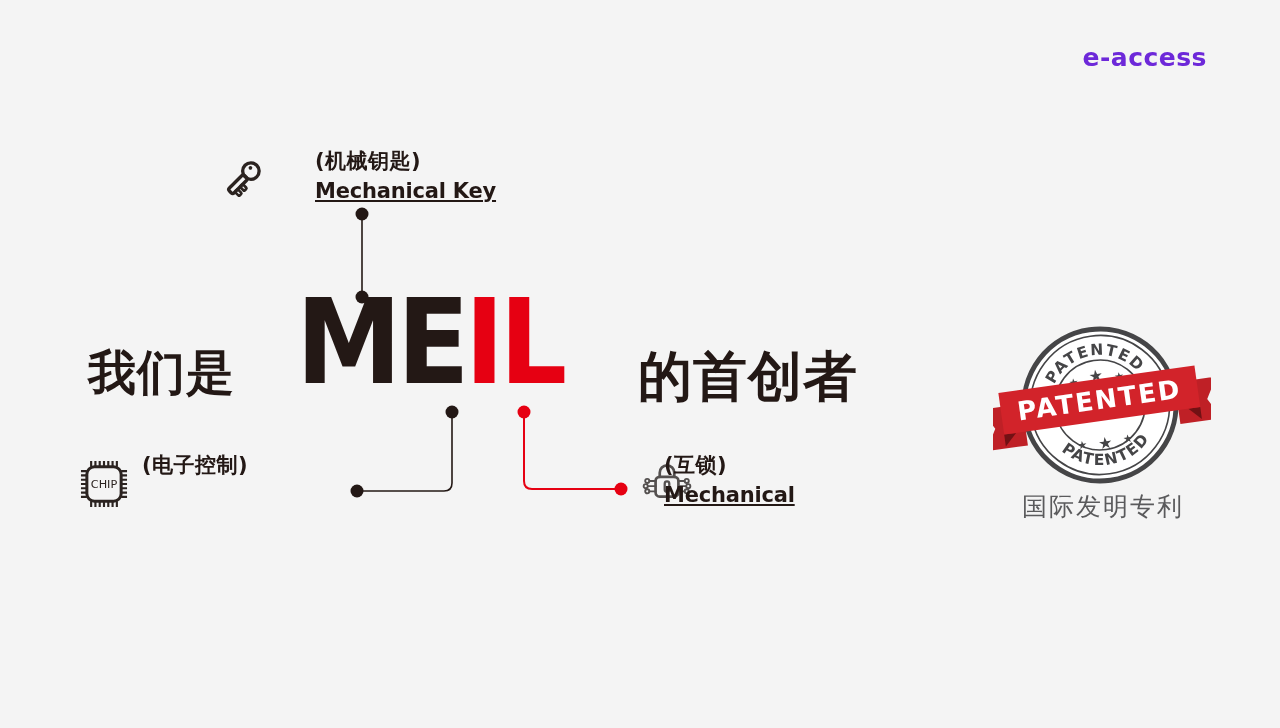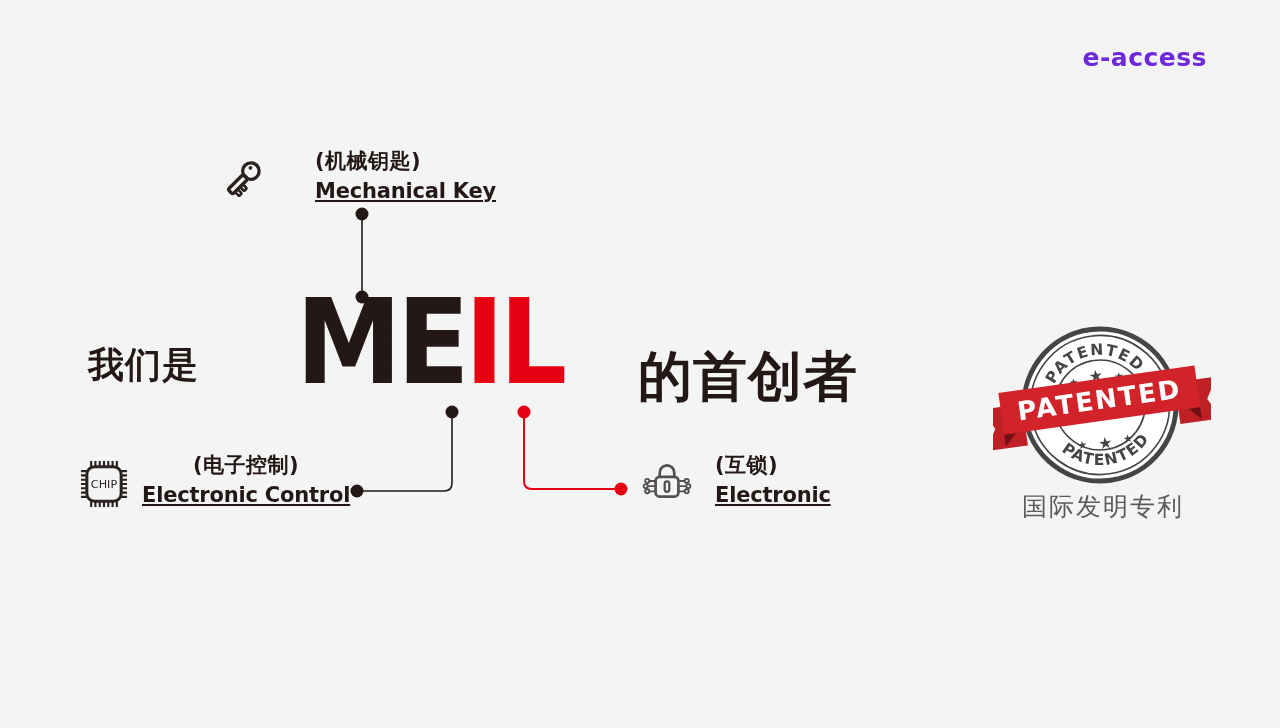--- a/index.html
+++ b/index.html
@@ -13,35 +13,35 @@
 
   
   #connector-layer{position:absolute;left:0;top:0;width:1280px;height:728px;pointer-events:none;}
 
   
   .logo{right:73px;top:40px;text-align:right;line-height:1;}
   .logo .brand{font-size:55px;font-weight:700;color:#58585a;letter-spacing:1px;}
   .logo .sub{font-size:25px;font-weight:700;color:#6d28d9;letter-spacing:.5px;margin-top:5px;}
 
   
-  .title-prefix{left:88px;top:341px;font-size:36px;font-weight:700;letter-spacing:1px;}
+  .title-prefix{left:88px;top:341px;font-size:48px;font-weight:700;letter-spacing:1px;}
   .title-suffix{left:638px;top:341px;font-size:54px;font-weight:700;letter-spacing:1px;text-align:center;}
   .title-acronym{
     left:296px;top:283px;font-size:118px;font-weight:800;line-height:1;
     letter-spacing:-0.045em;transform:scaleX(.9);transform-origin:left top;white-space:nowrap;
   }
   .title-acronym .red{color:#e60012;}
 
   
   .ann-text{line-height:30px;font-weight:700;white-space:nowrap;}
   .ann-text .zh{font-size:21px;letter-spacing:.5px;}
   .ann-text .en{font-size:21px;letter-spacing:-.2px;text-decoration:underline;}
   .ann-mech-text{left:283px;top:146px;margin-left:32px;}
   .ann-elec-text{left:142px;top:450px;text-align:center;}
-  .ann-lock-text{left:715px;top:450px;}
+  .ann-lock-text{left:664px;top:450px;}
 
   .icon-key{left:218px;top:152px;width:52px;height:52px;}
   .icon-chip{left:74px;top:454px;width:60px;height:60px;}
   .icon-lock{left:640px;top:455px;width:54px;height:54px;}
 
   
   .stamp-wrap{left:993px;top:313px;width:218px;height:198px;}
   .stamp-caption{left:973px;top:490px;width:260px;text-align:center;
     font-size:25px;color:#5a5a5c;letter-spacing:2px;}
 </style>
@@ -93,40 +93,39 @@
     <rect x="12" y="12" width="32" height="32" rx="7"></rect>
     <path stroke-width="2" d="M16 6.5V12 M20 6.5V12 M24 6.5V12 M28 6.5V12 M32 6.5V12 M36 6.5V12 M40 6.5V12
              M16 44V49.5 M20 44V49.5 M24 44V49.5 M28 44V49.5 M32 44V49.5 M36 44V49.5 M40 44V49.5
              M6.5 16H12 M6.5 20H12 M6.5 24H12 M6.5 28H12 M6.5 32H12 M6.5 36H12 M6.5 40H12
              M44 16H49.5 M44 20H49.5 M44 24H49.5 M44 28H49.5 M44 32H49.5 M44 36H49.5 M44 40H49.5"></path>
   </g>
   <text x="28" y="31.5" text-anchor="middle" font-size="10.5" font-weight="400" fill="#2b2320">CHIP</text>
 </svg>
 <div class="abs ann-text ann-elec-text">
   <div class="zh">(电子控制)</div>
-  <div class="en">Electronic Control</div>
 </div>
 
 <svg class="abs icon-lock" viewBox="0 0 52 52">
   <g stroke="#54504f" fill="none" stroke-width="2.6" stroke-linejoin="round" stroke-linecap="round">
     <path d="M19 21 v-4 a7 7 0 0 1 14 0 v4"></path>
     <rect x="15" y="21" width="22" height="19" rx="4"></rect>
     <rect x="23.8" y="25.5" width="4.4" height="10" rx="2.2" stroke-width="2.2"></rect>
     <path stroke-width="1.8" d="M15 25 H9 M15 30 H7.5 M15 35 H9 M37 25 H43 M37 30 H44.5 M37 35 H43"></path>
     <circle cx="7" cy="25" r="2" stroke-width="1.8"></circle>
     <circle cx="5.5" cy="30" r="2" stroke-width="1.8"></circle>
     <circle cx="7" cy="35" r="2" stroke-width="1.8"></circle>
     <circle cx="45" cy="25" r="2" stroke-width="1.8"></circle>
     <circle cx="46.5" cy="30" r="2" stroke-width="1.8"></circle>
     <circle cx="45" cy="35" r="2" stroke-width="1.8"></circle>
   </g>
 </svg>
 <div class="abs ann-text ann-lock-text">
   <div class="zh">(互锁)</div>
-  <div class="en">Electronic</div>
+  <div class="en">Mechanical</div>
 </div>
 
 <svg class="abs stamp-wrap" viewBox="0 0 218 198">
   <defs>
     <path id="arcTop" d="M 60 74.9 A 50 50 0 0 1 154 74.9"></path>
     <path id="arcBottom" d="M 50.6 112.5 A 60 60 0 0 0 163.4 112.5"></path>
   </defs>
   <g transform="rotate(-8 107 92)">
     <circle cx="107" cy="92" r="76" fill="#ffffff" stroke="#454547" stroke-width="5"></circle>
     <circle cx="107" cy="92" r="69.5" fill="none" stroke="#454547" stroke-width="1.6"></circle>

